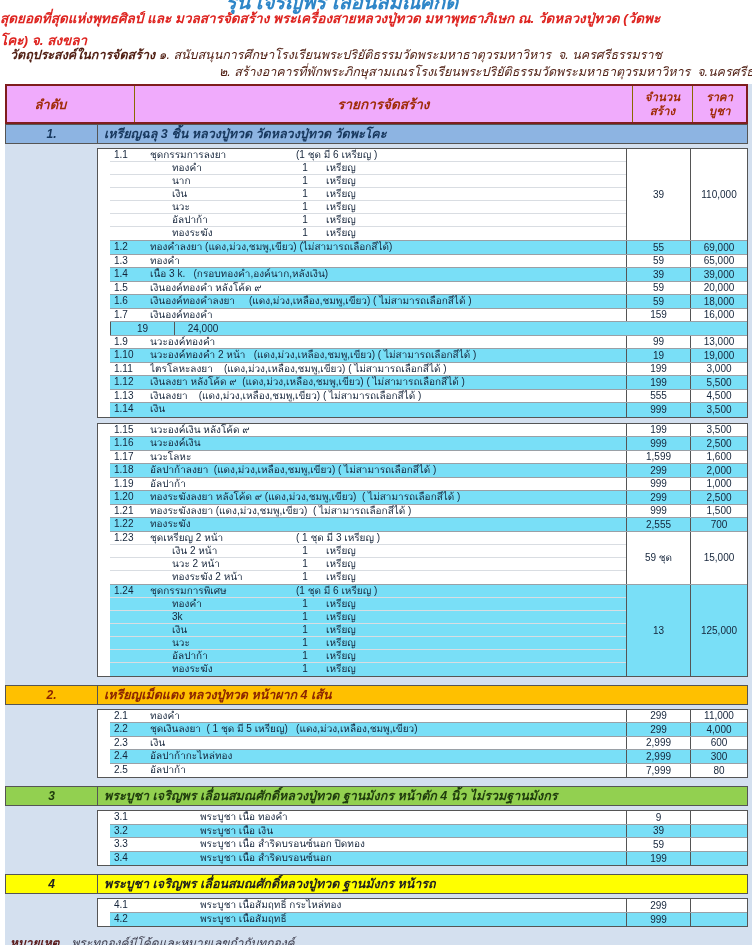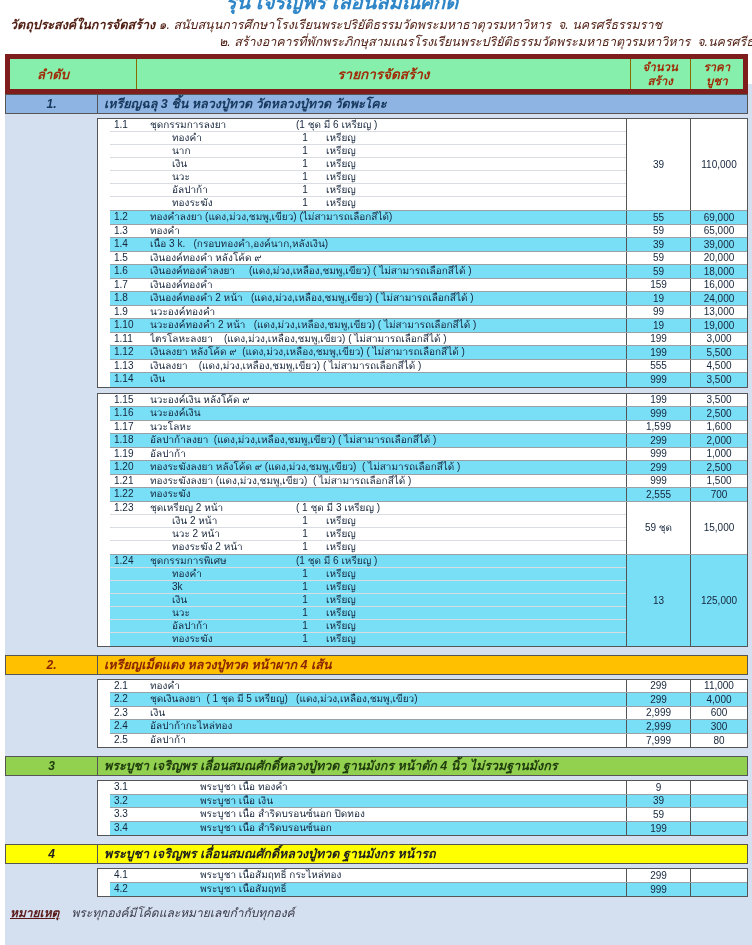--- a/index.html
+++ b/index.html
@@ -15,21 +15,21 @@
     color:#2E86C8; line-height:24px; transform:translateY(-10px); }
   .subtitle { height:30px; display:flex; align-items:center; justify-content:center; background:#fff; }
   .subtitle span { color:#DE2420; font-style:italic; font-weight:bold; font-size:13.5px; }
   .purposes { height:40px; padding:3px 0 0 10px; background:#fff; color:#4E1C10; font-size:12.5px; }
   .purpose-line { height:17px; line-height:17px; font-style:italic; white-space:pre; }
   .purpose-label { font-weight:bold; }
   .purpose-2 { padding-left:209px; }
 
   
   .table-wrap { margin-left:5px; width:743px; }
-  .gold-header { display:flex; height:40px; background:#86efac; border:5px solid #7f1d1d; }
+  .gold-header { display:flex; height:40px; background:#f0abfc; border:2px solid #7f1d1d; }
   .gh-cell { display:flex; align-items:center; justify-content:center; color:#A02C08;
     font-weight:bold; font-style:italic; }
   .gh-no { width:92px; font-size:13px; }
   .gh-item { width:528px; border-left:1px solid #8a6a00; font-size:13.5px;margin-left:40px; }
   .gh-qty { width:64px; border-left:1px solid #8a6a00; flex-direction:column; font-size:11.5px; line-height:14px; }
   .gh-price { width:57px; border-left:1px solid #8a6a00; flex-direction:column; font-size:11.5px; line-height:14px; }
 
   .section-band { display:flex; height:20px; border:1px solid #555; align-items:stretch; }
   .band-no { width:92px; display:flex; align-items:center; justify-content:center;
     border-right:1px solid #555; font-weight:bold; font-size:12px; font-style:italic; }
@@ -71,20 +71,23 @@
 <body>
 
 <div class="page">
   <div class="sheet-bg"></div>
   <div class="content">
 
     <div class="main-title">
       <span>รุ่น เจริญพร เลื่อนสมณศักดิ์</span>
     </div>
 
+    <div class="subtitle">
+      <span>สุดยอดที่สุดแห่งพุทธศิลป์ และ มวลสารจัดสร้าง พระเครื่องสายหลวงปู่ทวด มหาพุทธาภิเษก ณ. วัดหลวงปู่ทวด (วัดพะโคะ) จ. สงขลา</span>
+    </div>
 
     <div class="purposes">
       <div class="purpose-line"><span class="purpose-label">วัตถุประสงค์ในการจัดสร้าง</span><span> ๑. สนับสนุนการศึกษาโรงเรียนพระปริยัติธรรมวัดพระมหาธาตุวรมหาวิหาร  จ. นครศรีธรรมราช</span></div>
       <div class="purpose-line purpose-2">๒. สร้างอาคารที่พักพระภิกษุสามเณรโรงเรียนพระปริยัติธรรมวัดพระมหาธาตุวรมหาวิหาร  จ.นครศรีธรรมราช</div>
     </div>
 
     <div class="table-wrap">
       <div class="gold-header">
         <div class="gh-cell gh-no">ลำดับ</div>
         <div class="gh-cell gh-item">รายการจัดสร้าง</div>
@@ -159,24 +162,20 @@
             </div>
             <div class="data-row simple">
               <div class="row-main">
                 <div class="row-no">1.7</div>
                 <div class="row-text">เงินองค์ทองคำ</div>
               </div>
               <div class="row-qty">159</div>
               <div class="row-price">16,000</div>
             </div>
             <div class="data-row simple shade">
-              <div class="row-main">
-                <div class="row-no">1.8</div>
-                <div class="row-text">เงินองค์ทองคำ 2 หน้า   (แดง,ม่วง,เหลือง,ชมพู,เขียว) ( ไม่สามารถเลือกสีได้ )</div>
-              </div>
               <div class="row-qty">19</div>
               <div class="row-price">24,000</div>
             </div>
             <div class="data-row simple">
               <div class="row-main">
                 <div class="row-no">1.9</div>
                 <div class="row-text">นวะองค์ทองคำ</div>
               </div>
               <div class="row-qty">99</div>
               <div class="row-price">13,000</div>

